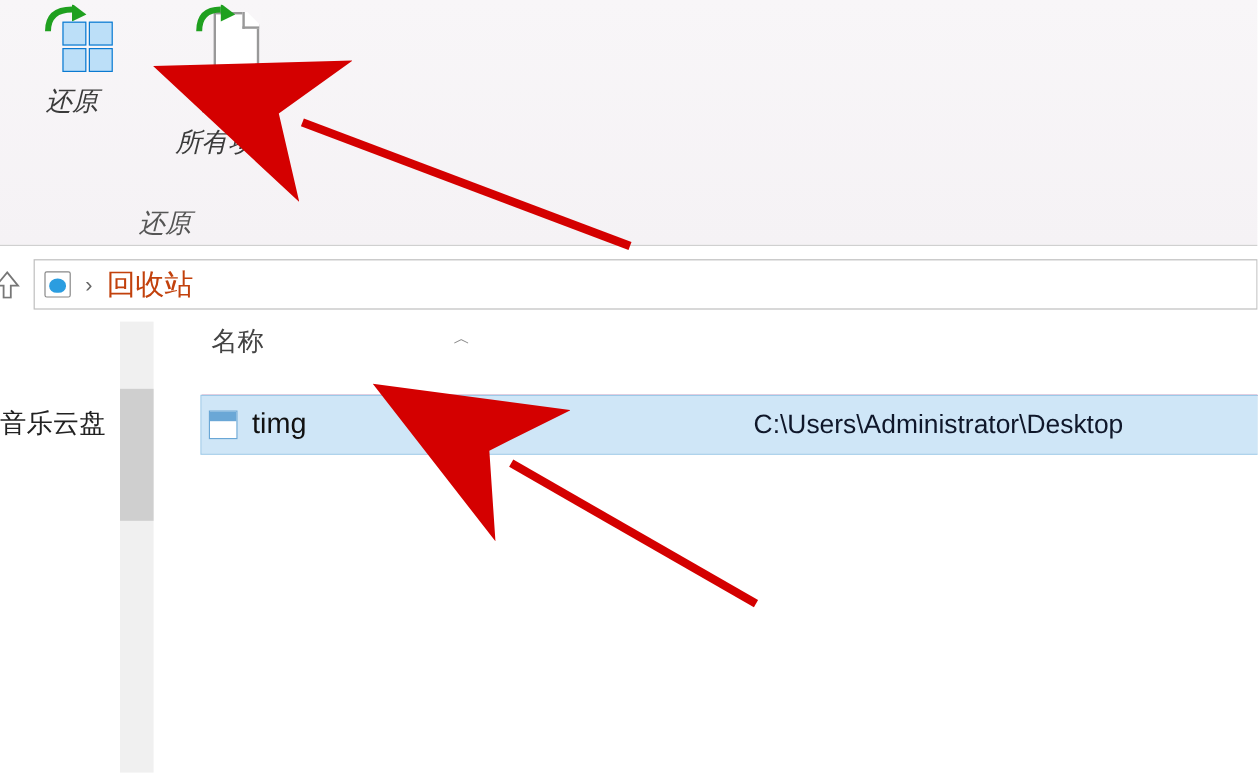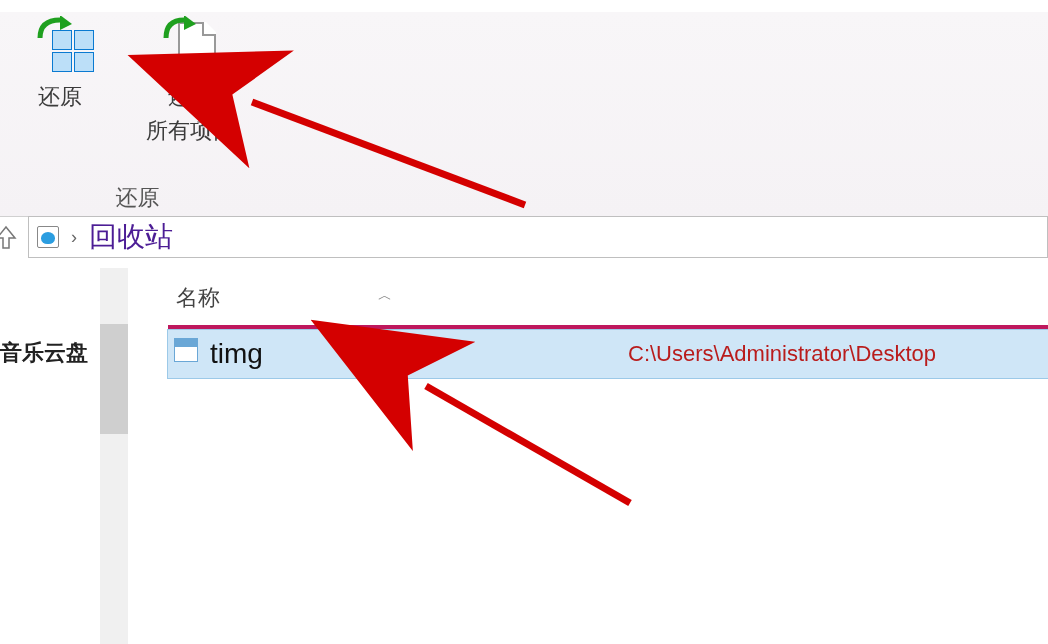--- a/index.html
+++ b/index.html
@@ -1,20 +1,20 @@
 <!DOCTYPE html>
 <html><head>
 <meta charset="utf-8">
 <style>
   * { box-sizing: border-box; margin: 0; padding: 0; font-family: "Microsoft YaHei", "Segoe UI", sans-serif; }
   body { width: 1048px; height: 644px; overflow: hidden; background: #fff; position: relative; }
 
   
-  .ribbon { position: absolute; left: 0; top: 12px; width: 1048px; height: 205px;
-            background: linear-gradient(#f8f6f8,#f5f2f5); border-bottom: 1px solid #d0d0d0; }
+  .ribbon { position: absolute; left: 0; top: 0; width: 1048px; height: 205px;
+            background: linear-gradient(#f8f6f8,#f5f2f5); border-bottom: 1px solid #d0d0d0; font-style: italic; }
   .ribbon-group { position: absolute; left: 0; top: 0; width: 275px; height: 205px; }
   .ribbon-btns { display: flex; padding-top: 4px; }
   .rb-btn { flex: 0 0 auto; width: 120px; text-align: center; cursor: default; }
   .rb-btn + .rb-btn { width: 140px; }
   .rb-ico { width: 60px; height: 56px; margin: 0 auto 8px; position: relative; }
   .rb-lbl { font-size: 22px; color: #3b3b3b; line-height: 1.55; }
   .group-caption { position: absolute; left: 0; bottom: 4px; width: 275px; text-align: center;
                    font-size: 22px; color: #555; }
 
   
@@ -36,39 +36,39 @@
 
   
   .addr { position: absolute; left: 0; top: 215px; width: 1048px; height: 44px; display: flex; align-items: center; }
   .up-btn { width: 28px; height: 28px; margin-left: -8px; display:flex; align-items:center; justify-content:center; }
   .addr-box { flex: 1; height: 42px; border: 1px solid #bfbfbf; display: flex; align-items: center;
               margin-left: 8px; background: #fff; }
   .bin-ico { width: 22px; height: 22px; margin-left: 8px; background: #fff; border: 1px solid #888; border-radius: 2px; position: relative; }
   .bin-ico:after { content:""; position:absolute; left:3px; top:5px; width:14px; height:12px;
                    background:#2b9de0; border-radius:50% 50% 45% 45%; }
   .crumb-sep { font-size: 18px; color: #666; margin: 0 12px; }
-  .crumb { font-size: 28px; color: #4c1d95; }
+  .crumb { font-size: 24px; color: #c2410c; }
 
   
-  .nav { position: absolute; left: 0; top: 268px; width: 100px; height: 376px; font-weight: bold; }
+  .nav { position: absolute; left: 0; top: 268px; width: 100px; height: 376px; }
   .nav-item { font-size: 22px; color: #222; padding: 70px 0 0 0; }
   .tree-chevron { position: absolute; left: 108px; top: 14px; font-size: 16px; color: #666; }
   .scroll-well { position: absolute; left: 100px; top: 268px; width: 28px; height: 376px; background: #f0f0f0; }
   .scroll-thumb { position: absolute; left: 0; top: 56px; width: 28px; height: 110px; background: #cfcfcf; }
 
   .files { position: absolute; left: 168px; top: 270px; width: 880px; height: 374px; }
-  .col-head { height: 60px; display: flex; align-items: center; font-size: 22px; color: #444;
-              border-bottom: 5px solid #be185d; }
+  .col-head { height: 60px; display: flex; align-items: flex-start; font-size: 22px; color: #444;
+              border-bottom: 1px solid #be185d; }
   .col-name { width: 460px; padding-left: 8px; position: relative; }
   .col-pos  { width: 420px; padding-left: 8px; }
   .sort-caret { position: absolute; left: 210px; top: 4px; font-size: 14px; color: #888; }
 
   .row { height: 48px; display: flex; align-items: center; background: #cfe6f7; outline: 1px solid #9cc9e8; }
-  .row .cell-name { width: 460px; display: flex; align-items: flex-start; font-size: 28px; color: #111; }
-  .row .cell-pos  { width: 420px; font-size: 22px; color: #b91c1c; }
+  .row .cell-name { width: 460px; display: flex; align-items: center; font-size: 24px; color: #111; }
+  .row .cell-pos  { width: 420px; font-size: 22px; color: #0f172a; }
   .file-ico { width: 24px; height: 24px; margin: 0 12px 0 6px; position: relative; background:#fff; border:1px solid #6aa7d6; }
   .file-ico:before { content:""; position:absolute; left:0; top:0; width:100%; height:8px; background:#6aa7d6; }
 
   
   .annots { position: absolute; left: 0; top: 0; width: 1048px; height: 644px; pointer-events: none; }
 </style>
 </head>
 <body>
 
 <div class="ribbon">

